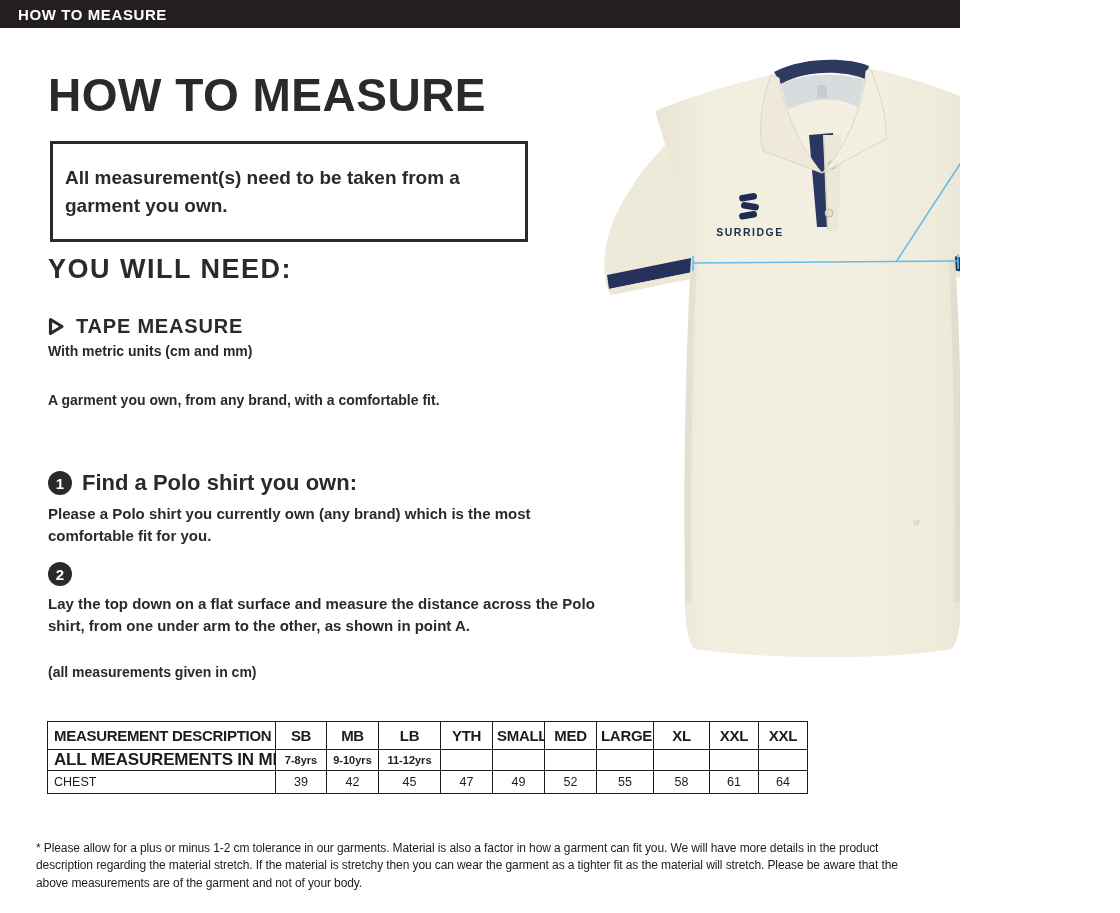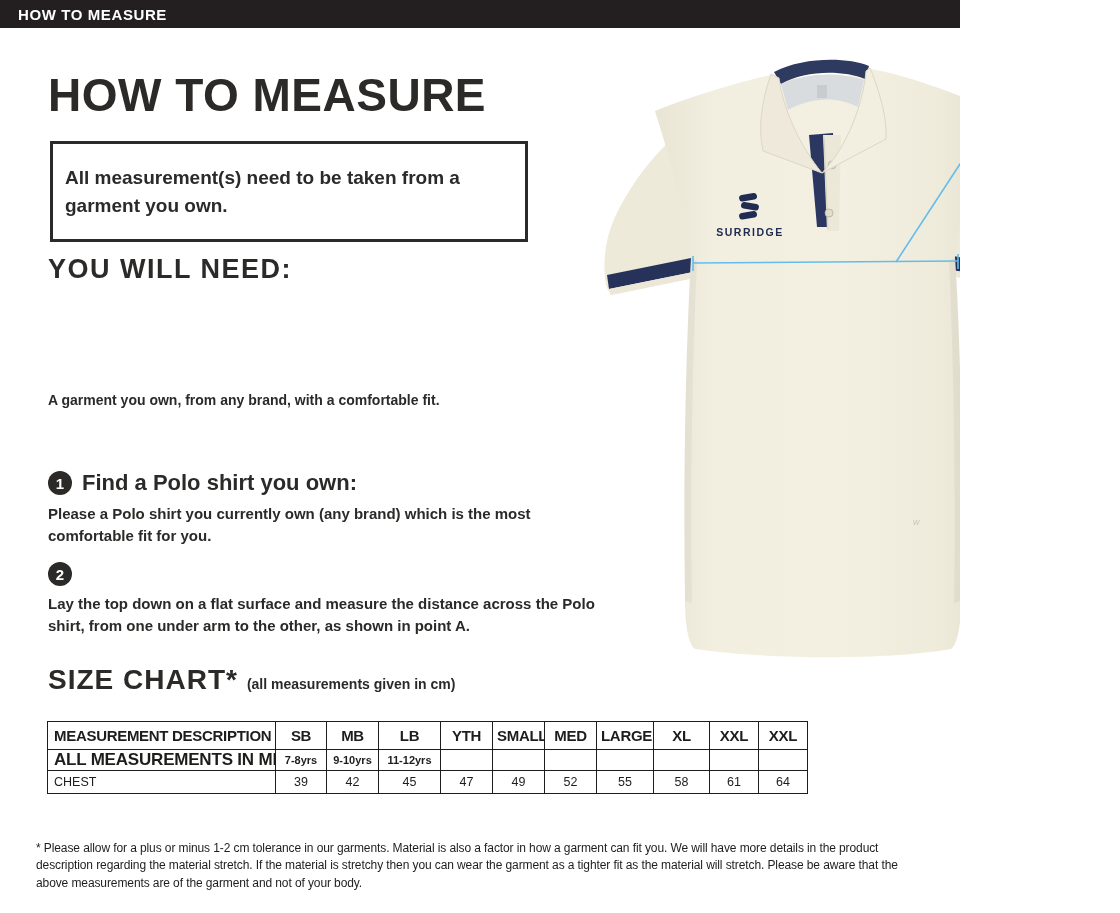--- a/index.html
+++ b/index.html
@@ -76,20 +76,29 @@
   </div>
 
   <h1 class="page-title">HOW TO MEASURE</h1>
 
   <div class="note-box">
     <span>All measurement(s) need to be taken from a garment you own.</span>
   </div>
 
   <h2 class="ywn-heading">YOU WILL NEED:</h2>
 
+  <div class="need-item first">
+    <div class="need-head">
+      <svg class="tri-icon" viewBox="0 0 17 19">
+        <polygon points="2.5,2.5 14,9.5 2.5,16.5" fill="none" stroke="#2b2a28" stroke-width="3.2" stroke-linejoin="round"></polygon>
+      </svg>
+      <span class="need-label">TAPE MEASURE</span>
+    </div>
+    <div class="need-desc">With metric units (cm and mm)</div>
+  </div>
 
   <div class="need-item second">
     <div class="need-desc">A garment you own, from any brand, with a comfortable fit.</div>
   </div>
 
   <div class="step one">
     <div class="step-head">
       <span class="badge">1</span>
       <span class="step-title">Find a Polo shirt you own:</span>
     </div>
@@ -97,21 +106,20 @@
   </div>
 
   <div class="step two">
     <div class="step-head">
       <span class="badge">2</span>
     </div>
     <div class="step-desc">Lay the top down on a flat surface and measure the distance across the Polo shirt, from one under arm to the other, as shown in point A.</div>
   </div>
 
   <div class="size-chart-heading">
-    <span class="sc-title">SIZE CHART*</span>
     <span class="sc-caption">(all measurements given in cm)</span>
   </div>
 
   <table class="size-table">
     <colgroup>
       <col style="width:228px">
         <col style="width:51px">
         <col style="width:52px">
         <col style="width:62px">
       <col style="width:52px">

